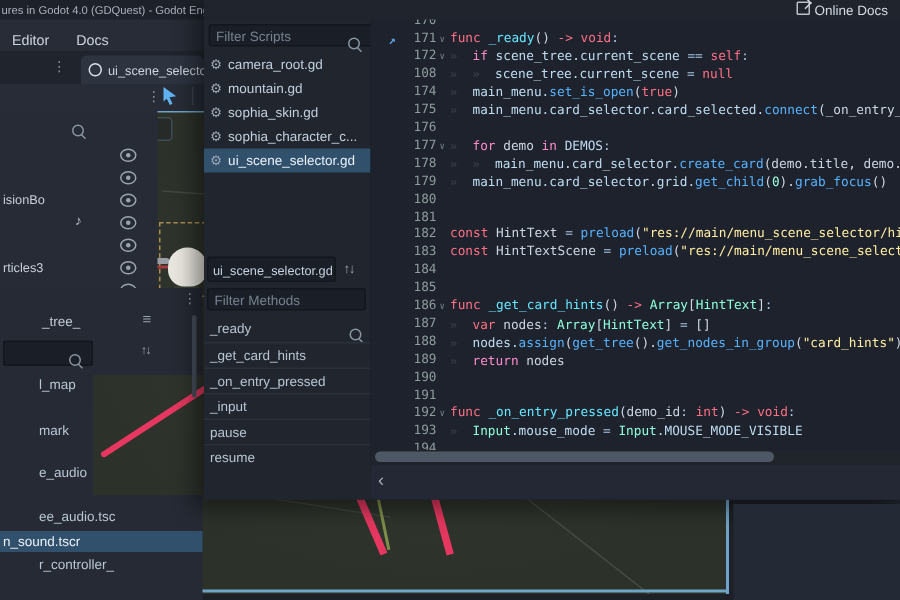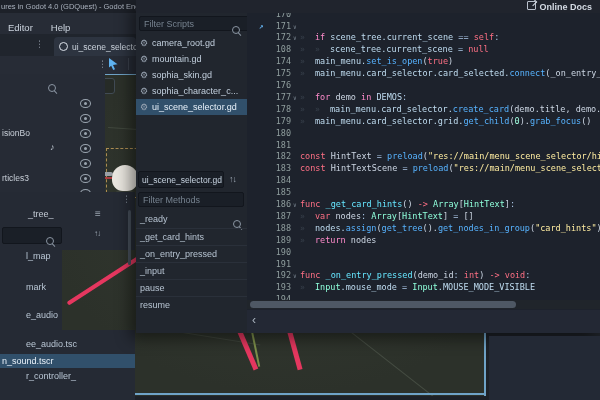--- a/index.html
+++ b/index.html
@@ -72,21 +72,21 @@
   #fs-sort{left:94px;top:229px;font-size:8px;color:#9aa4b0;letter-spacing:-1px;}
   .fs-item{position:absolute;left:2px;font-size:9px;color:#b9c6d4;white-space:nowrap;padding-left:24px;}
   .fs-item.sel{left:0;width:133px;background:#31506b;color:#eaf2fa;padding-left:2px;height:14px;line-height:14px;}
   #fs-scroll{left:128px;top:210px;width:3px;height:55px;background:#454e59;border-radius:2px;}
   
   #script-window{left:136px;top:0;width:464px;height:333px;background:#21262e;
                  box-shadow:-6px 6px 14px rgba(0,0,0,0.45);}
   #script-menubar{left:0;top:0;width:464px;height:13px;background:#20242d;}
   #script-menu-items{left:7px;top:1px;margin-top:28px;}
   #script-menu-items span{display:inline-block;margin-right:14px;font-size:9px;color:#ccd4de;}
-  #online-docs{right:8px;top:1px;font-size:9px;color:#d3dae3;font-weight:bold;}
+  #online-docs{right:8px;top:1px;font-size:9px;color:#d3dae3;}
   #online-docs .box{display:inline-block;width:7px;height:7px;border:1px solid #b9c1cc;border-radius:1px;
                     position:relative;margin-right:3px;top:0px;}
   #online-docs .box::after{content:"";position:absolute;left:2px;top:-3px;width:5px;height:5px;
                     border-top:1.2px solid #d3dae3;border-right:1.2px solid #d3dae3;transform:rotate(45deg);}
   
   #scripts-col{left:0;top:13px;width:111px;height:320px;background:#21262e;border-right:1px solid #171b22;}
   .filter-input{position:absolute;background:#1a1f27;border:1px solid #12161d;border-radius:2px;
                 color:#c6d2df;font-size:9px;font-family:"Liberation Sans",sans-serif;padding:0 4px;outline:none;box-sizing:border-box;}
   .filter-input::placeholder{color:#76828f;}
   #filter-scripts{left:3px;top:3px;width:124px;height:15px;}
@@ -199,21 +199,21 @@
     <div class="fs-item" style="position: absolute; top: 339px;">ee_audio.tsc</div>
     <div class="fs-item sel" style="position: absolute; top: 354px;">n_sound.tscr</div>
     <div class="fs-item" style="position: absolute; top: 371px;">r_controller_</div>
   </div>
 
 
 <div class="abs" id="title-bar">
   <div class="abs" id="title-text">ures in Godot 4.0 (GDQuest) - Godot Engine</div>
 </div>
 <div class="abs" id="left-chrome"></div>
-<div class="abs" id="main-menu"><span>Editor</span><span>Help</span></div>
+<div class="abs" id="main-menu"><span>Editor</span><span>Docs</span></div>
 <div class="abs" id="tabbar"></div>
 <div class="abs vdots" id="tabbar-dots">⋮</div>
 <div class="abs" id="scene-tab">
   <span class="circ"></span>
   <span class="lbl">ui_scene_selector</span>
 </div>
 <div class="abs" id="toolbar"></div>
 <span class="abs mag" id="dock-filter-mag"></span>
 <div class="abs vdots" id="dock-filter-dots">⋮</div>
 <div class="abs" id="tool-sep"></div>
@@ -267,21 +267,21 @@
         <div class="method-item" style="top: 232px;">_on_entry_pressed</div>
         <div class="method-item" style="top: 249px;">_input</div>
         <div class="method-item" style="top: 266px;">pause</div>
         <div class="method-item" style="top: 283px;">resume</div>
       </div>
   </div>
 
   <div class="abs" id="code-panel">
     <div id="code-lines">
         <div class="code-line" style="top: -4.4px;"><span class="ln">170</span><span class="txt"></span></div>
-        <div class="code-line" style="top: 7.5px;"><span class="ln">171</span><span class="sig">↗</span><span class="fold">∨</span></div>
+        <div class="code-line" style="top: 7.5px;"><span class="ln">171</span><span class="sig">↗</span><span class="fold">∨</span><span class="txt"><span class="tk-k">func </span><span class="tk-d">_ready</span><span class="tk-x">() </span><span class="tk-k">-&gt; void</span><span class="tk-o">:</span></span></div>
         <div class="code-line" style="top: 19.4px;"><span class="ln">172</span><span class="fold">∨</span><span class="txt"><span class="tabm">»</span><span class="tk-c">if </span><span class="tk-m">scene_tree.current_scene </span><span class="tk-o">== </span><span class="tk-k">self</span><span class="tk-o">:</span></span></div>
         <div class="code-line" style="top: 31.3px;"><span class="ln">108</span><span class="txt"><span class="tabm">»</span><span class="tabm">»</span><span class="tk-m">scene_tree.current_scene </span><span class="tk-o">= </span><span class="tk-k">null</span></span></div>
         <div class="code-line" style="top: 43.2px;"><span class="ln">174</span><span class="txt"><span class="tabm">»</span><span class="tk-m">main_menu.</span><span class="tk-f">set_is_open</span><span class="tk-x">(</span><span class="tk-k">true</span><span class="tk-x">)</span></span></div>
         <div class="code-line" style="top: 55.1px;"><span class="ln">175</span><span class="txt"><span class="tabm">»</span><span class="tk-m">main_menu.card_selector.card_selected.</span><span class="tk-f">connect</span><span class="tk-x">(_on_entry_pr</span></span></div>
         <div class="code-line" style="top: 67px;"><span class="ln">176</span><span class="txt"></span></div>
         <div class="code-line" style="top: 78.9px;"><span class="ln">177</span><span class="fold">∨</span><span class="txt"><span class="tabm">»</span><span class="tk-c">for </span><span class="tk-x">demo </span><span class="tk-c">in </span><span class="tk-m">DEMOS</span><span class="tk-o">:</span></span></div>
         <div class="code-line" style="top: 90.8px;"><span class="ln">178</span><span class="txt"><span class="tabm">»</span><span class="tabm">»</span><span class="tk-m">main_menu.card_selector.</span><span class="tk-f">create_card</span><span class="tk-x">(demo.title, demo.f</span></span></div>
         <div class="code-line" style="top: 102.7px;"><span class="ln">179</span><span class="txt"><span class="tabm">»</span><span class="tk-m">main_menu.card_selector.grid.</span><span class="tk-f">get_child</span><span class="tk-x">(</span><span class="tk-nm">0</span><span class="tk-x">).</span><span class="tk-f">grab_focus</span><span class="tk-x">()</span></span></div>
         <div class="code-line" style="top: 114.6px;"><span class="ln">180</span><span class="txt"></span></div>
         <div class="code-line" style="top: 126.5px;"><span class="ln">181</span><span class="txt"></span></div>

